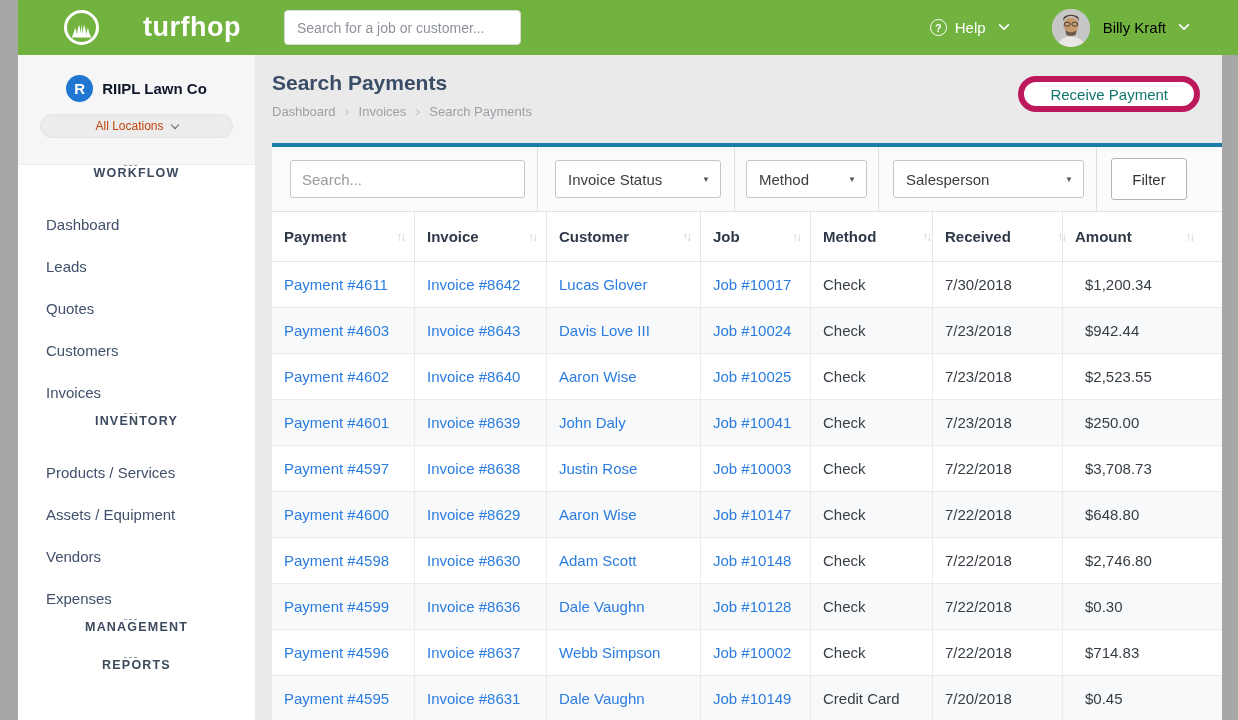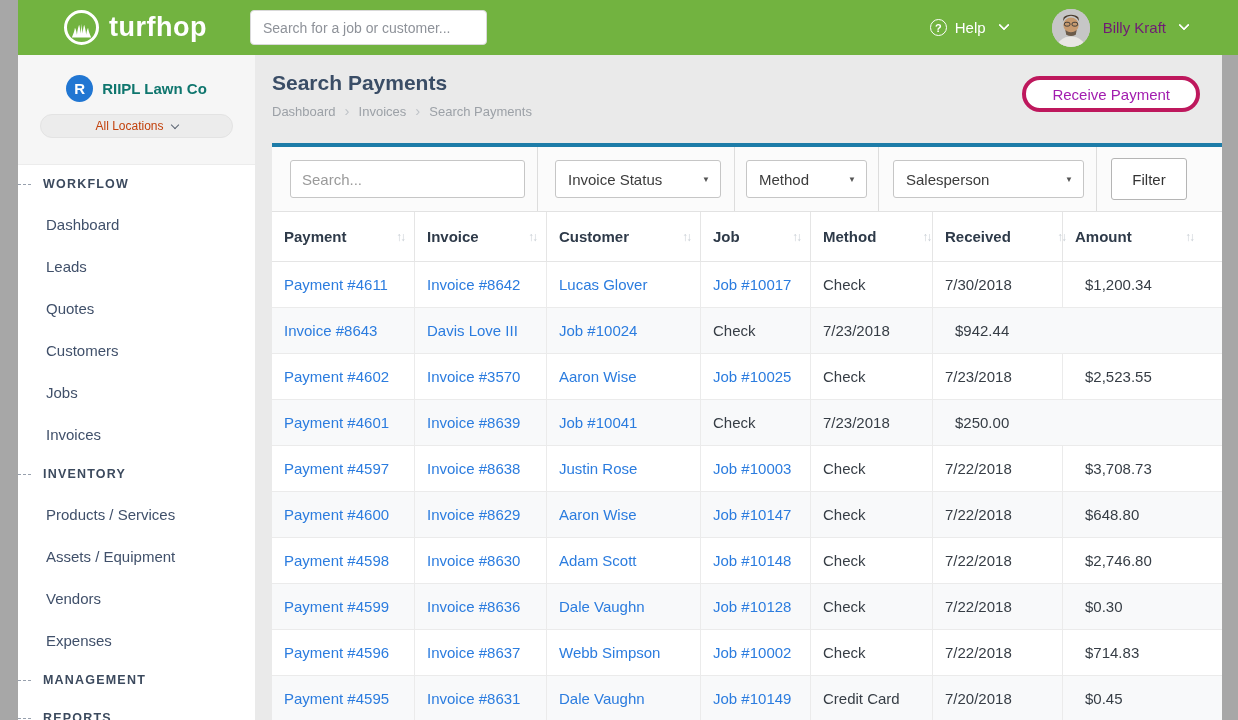--- a/index.html
+++ b/index.html
@@ -8,57 +8,57 @@
 
   
   .edge-left { position:absolute; left:0; top:0; width:18px; height:720px; background:#a7a7a7; z-index:60; }
   .edge-right { position:absolute; left:1222px; top:55px; width:16px; height:665px; background:#a7a7a7; z-index:60; }
 
   
   .topbar { position:absolute; left:18px; top:0; width:1220px; height:55px; background:#72b340; display:flex; align-items:center; z-index:40; }
   .brand { display:flex; align-items:center; gap:10px; margin-left:46px; }
   .brand-icon { width:35px; height:35px; border:3px solid #fff; border-radius:50%; display:flex; align-items:flex-end; justify-content:center; overflow:hidden; }
   .brand-icon svg { width:21px; height:17px; margin-bottom:4px; }
-  .brand-text { color:#fff; font-size:27px; font-weight:600; letter-spacing:.5px; }
+  .brand-text { color:#fff; font-size:27px; font-weight:600; letter-spacing:.5px;margin-left:34px; }
   .hsearch { margin-left:43px; width:237px; height:35px; border:1px solid #d9d9d9; border-radius:4px; padding:0 12px; font-size:14px; color:#555; background:#fff; outline:none; font-family:"Liberation Sans",sans-serif; }
   .hsearch::placeholder { color:#8e9299; }
   .top-right { margin-left:auto; margin-right:50px; display:flex; align-items:center;justify-content:center; }
   .help-group { display:flex; align-items:center; gap:8px; color:#fff; cursor:pointer; }
   .qmark { width:17px; height:17px; border:1.5px solid #fff; border-radius:50%; display:flex; align-items:center; justify-content:center; font-size:11px; font-weight:bold; color:#fff; }
   .qmark::before { content:"?"; }
   .toplabel { color:#fff; font-size:15px; }
   .chev { width:8px; height:8px; border-right:2px solid #fff; border-bottom:2px solid #fff; transform:rotate(45deg); margin-top:-5px; border-radius:1px; }
   .help-group .chev { margin-left:6px; }
   .avatar { width:38px; height:38px; border-radius:50%; overflow:hidden; margin-left:44px; background:#c9c9c9; flex:0 0 auto; }
   .avatar svg { width:100%; height:100%; display:block; }
-  .user-name { margin-left:13px; color:#701a75; font-size:15px; }
+  .user-name { margin-left:13px; color:#000000; font-size:15px; }
   .user-chev { margin-left:14px; }
 
   
   .sidebar { position:absolute; left:18px; top:55px; width:237px; height:665px; background:#fff; z-index:30; }
   .side-top { height:110px; background:#f6f6f6; border-bottom:1px solid #ececec; display:flex; flex-direction:column; align-items:center; }
   .company-row { display:flex; align-items:center; gap:9px; margin-top:20px; }
   .company-logo { width:27px; height:27px; border-radius:50%; background:#2176d2; color:#fff; font-size:15px; font-weight:bold; display:flex; align-items:center; justify-content:center; }
-  .company-name { color:#0f766e; font-size:15px; font-weight:600;text-align:right; }
+  .company-name { color:#0f172a; font-size:15px; font-weight:600;text-align:right; }
   .loc-pill { margin-top:12px; width:193px; height:24px; border-radius:12px; background:#ececec; border:1px solid #e3e3e3; display:flex; align-items:center; justify-content:center; gap:8px; cursor:pointer; }
   .loc-label { color:#c2410c; font-size:12px; }
   .loc-chev { width:6px; height:6px; border-right:1.5px solid #5a6472; border-bottom:1.5px solid #5a6472; transform:rotate(45deg); margin-top:-3px; }
   .nav { padding-top:0; }
-  .nav-section { height:38px; display:flex; align-items:center; }
+  .nav-section { height:38px; display:flex; align-items:center;flex-direction:column; }
   .dash { width:13px; border-top:1px dashed #97a0ad; margin-right:12px; }
   .nav-section-label { color:#3c4a5e; font-size:12.5px; font-weight:bold; letter-spacing:1.2px; }
   .nav-item { height:42px; display:flex; align-items:center; padding-left:28px; color:#40506a; font-size:15px; cursor:pointer; }
 
   
   .main { position:absolute; left:255px; top:55px; width:967px; height:665px; }
   .page-title { position:absolute; left:17px; top:16px; font-size:21px; font-weight:bold; color:#3a4d66; }
   .breadcrumb { position:absolute; left:17px; top:49px; display:flex; align-items:center; gap:9px; font-size:13px; color:#9ca1a7; }
   .crumb { color:#9ca1a7; }
   .crumb-sep { color:#bfc3c8; font-size:15px; line-height:1; margin-top:-2px; }
-  .receive-btn { position:absolute; right:22px; top:21px; height:36px; padding:0 26px; background:#fff; border:4px solid #be185d; border-radius:18px; color:#a21caf; font-size:15px; font-family:"Liberation Sans",sans-serif; cursor:pointer; }
+  .receive-btn { position:absolute; right:22px; top:21px; height:36px; padding:0 26px; background:#fff; border:6px solid #be185d; border-radius:18px; color:#0f766e; font-size:15px; font-family:"Liberation Sans",sans-serif; cursor:pointer; }
 
   .card { position:absolute; left:17px; top:88px; width:1112px; height:577px; background:#fff; border-top:4px solid #1d7ca8; }
 
   .filter-row { display:flex; height:65px; background:#fbfbfb; border-bottom:1px solid #e2e2e2; }
   .fcell { display:flex; align-items:center; border-right:1px solid #ddd; }
   .fcell:last-child { border-right:none; }
   .fc1 { width:266px; } .fc2 { width:197px; } .fc3 { width:144px; } .fc4 { width:218px; } .fc5 { width:106px; }
   .fsearch { margin-left:18px; width:235px; height:38px; border:1px solid #c6c6c6; border-radius:3px; padding:0 11px; font-size:15px; color:#444; background:#fff; outline:none; font-family:"Liberation Sans",sans-serif; }
   .fsearch::placeholder { color:#9a9a9a; }
   .fselect { height:38px; background:#fff; border:1px solid #c6c6c6; border-radius:3px; display:flex; align-items:center; justify-content:space-between; padding:0 10px 0 12px; font-size:15px; color:#3c3c3c; cursor:pointer; }
@@ -133,21 +133,20 @@
   </div>
   <div class="nav">
       <div class="nav-section">
         <span class="dash"></span>
         <span class="nav-section-label">WORKFLOW</span>
       </div>
       <div class="nav-item">Dashboard</div>
       <div class="nav-item">Leads</div>
       <div class="nav-item">Quotes</div>
       <div class="nav-item">Customers</div>
-      <div class="nav-item">Jobs</div>
       <div class="nav-item">Invoices</div>
       <div class="nav-section">
         <span class="dash"></span>
         <span class="nav-section-label">INVENTORY</span>
       </div>
       <div class="nav-item">Products / Services</div>
       <div class="nav-item">Assets / Equipment</div>
       <div class="nav-item">Vendors</div>
       <div class="nav-item">Expenses</div>
       <div class="nav-section">
@@ -233,39 +232,41 @@
         <div class="trow">
           <div class="tcell c0 link">Payment #4611</div>
           <div class="tcell c1 link">Invoice #8642</div>
           <div class="tcell c2 link">Lucas Glover</div>
           <div class="tcell c3 link">Job #10017</div>
           <div class="tcell c4">Check</div>
           <div class="tcell c5">7/30/2018</div>
           <div class="tcell c6">$1,200.34</div>
         </div>
         <div class="trow alt">
+          <div class="tcell c0 link">Payment #4603</div>
           <div class="tcell c1 link">Invoice #8643</div>
           <div class="tcell c2 link">Davis Love III</div>
           <div class="tcell c3 link">Job #10024</div>
           <div class="tcell c4">Check</div>
           <div class="tcell c5">7/23/2018</div>
           <div class="tcell c6">$942.44</div>
         </div>
         <div class="trow">
           <div class="tcell c0 link">Payment #4602</div>
-          <div class="tcell c1 link">Invoice #3570</div>
+          <div class="tcell c1 link">Invoice #8640</div>
           <div class="tcell c2 link">Aaron Wise</div>
           <div class="tcell c3 link">Job #10025</div>
           <div class="tcell c4">Check</div>
           <div class="tcell c5">7/23/2018</div>
           <div class="tcell c6">$2,523.55</div>
         </div>
         <div class="trow alt">
           <div class="tcell c0 link">Payment #4601</div>
           <div class="tcell c1 link">Invoice #8639</div>
+          <div class="tcell c2 link">John Daly</div>
           <div class="tcell c3 link">Job #10041</div>
           <div class="tcell c4">Check</div>
           <div class="tcell c5">7/23/2018</div>
           <div class="tcell c6">$250.00</div>
         </div>
         <div class="trow">
           <div class="tcell c0 link">Payment #4597</div>
           <div class="tcell c1 link">Invoice #8638</div>
           <div class="tcell c2 link">Justin Rose</div>
           <div class="tcell c3 link">Job #10003</div>

